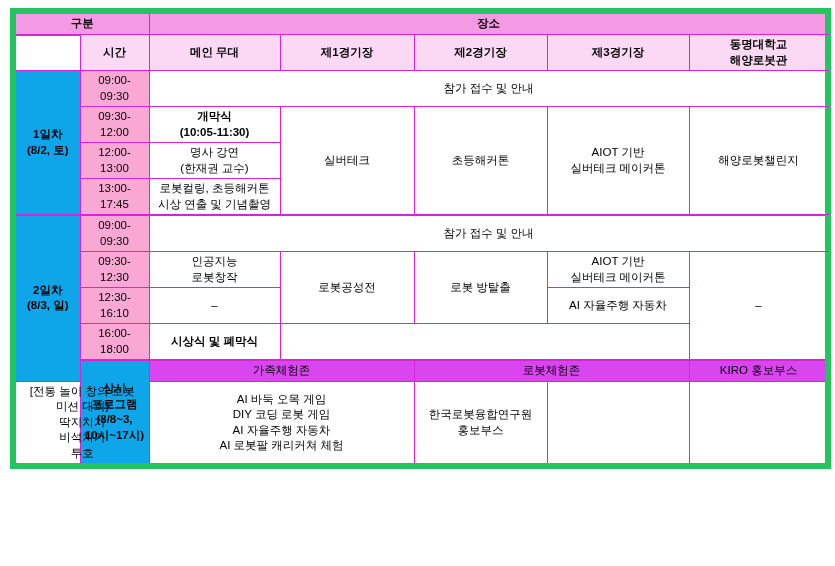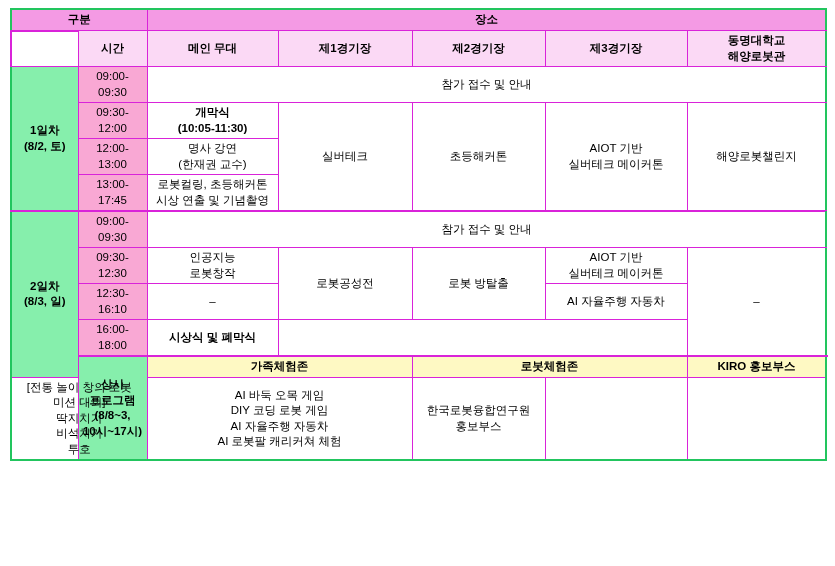--- a/index.html
+++ b/index.html
@@ -18,21 +18,21 @@
     width: 835px;
     height: 566px;
     box-sizing: border-box;
     padding: 8px 10px 10px 10px;
   }
   table.schedule {
     border-collapse: collapse;
     table-layout: fixed;
     width: 815px;
     height: 436px;
-    border: 2px solid #22c55e;
+    border: 6px solid #22c55e;
   }
   table.schedule td, table.schedule th {
     border: 1px solid #d923d9;
     text-align: center;
     vertical-align: middle;
     font-size: 11.5px;
     line-height: 1.35;
     padding: 2px 3px;
     word-break: keep-all;
   }
@@ -45,38 +45,38 @@
     background: #fbd9f5;
     font-weight: bold;
     font-size: 12px;
   }
   .corner-blank {
     background: #ffffff;
     border-left: 2px solid #d923d9 !important;
     border-top: 2px solid #d923d9 !important;
   }
   .daycell {
-    background: #86efac;
+    background: #0ea5e9;
     font-weight: bold;
     font-size: 12px;
     margin-top: 24px;
   }
   .timecell {
     background: #f9a8d4;
     font-size: 11.5px;
   }
   .bold {
     font-weight: bold;
   }
   .wide-note {
     font-size: 12px;
   }
   .prog-hdr {
-    background: #fef9c3;
-    font-weight: bold;
+    background: #d946ef;
+    font-weight: normal;
     font-size: 12px;
     margin-left: 43px;
   }
   .blankcell {
     background: #ffffff;
   }
   .thick-top {
     border-top: 2px solid #d923d9 !important;
   }
   .nowrap-lines {

